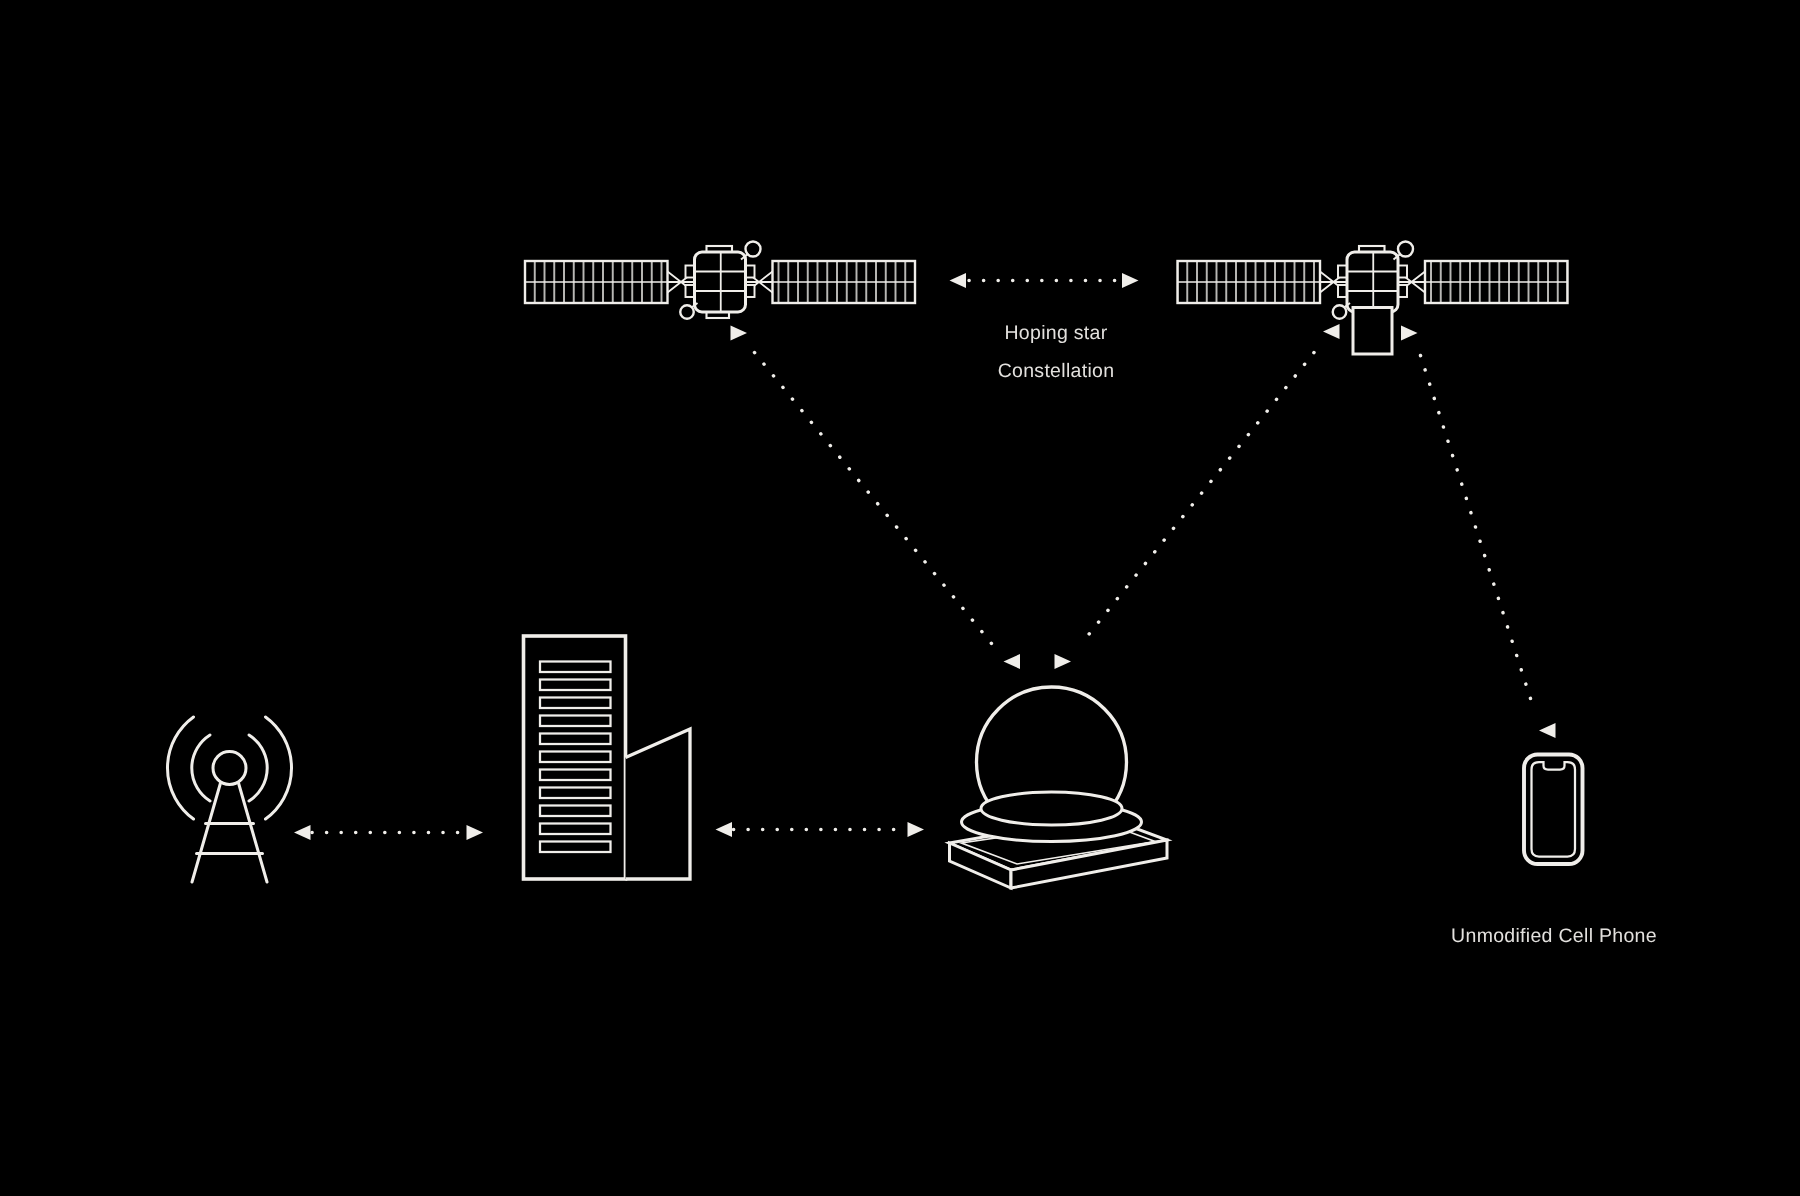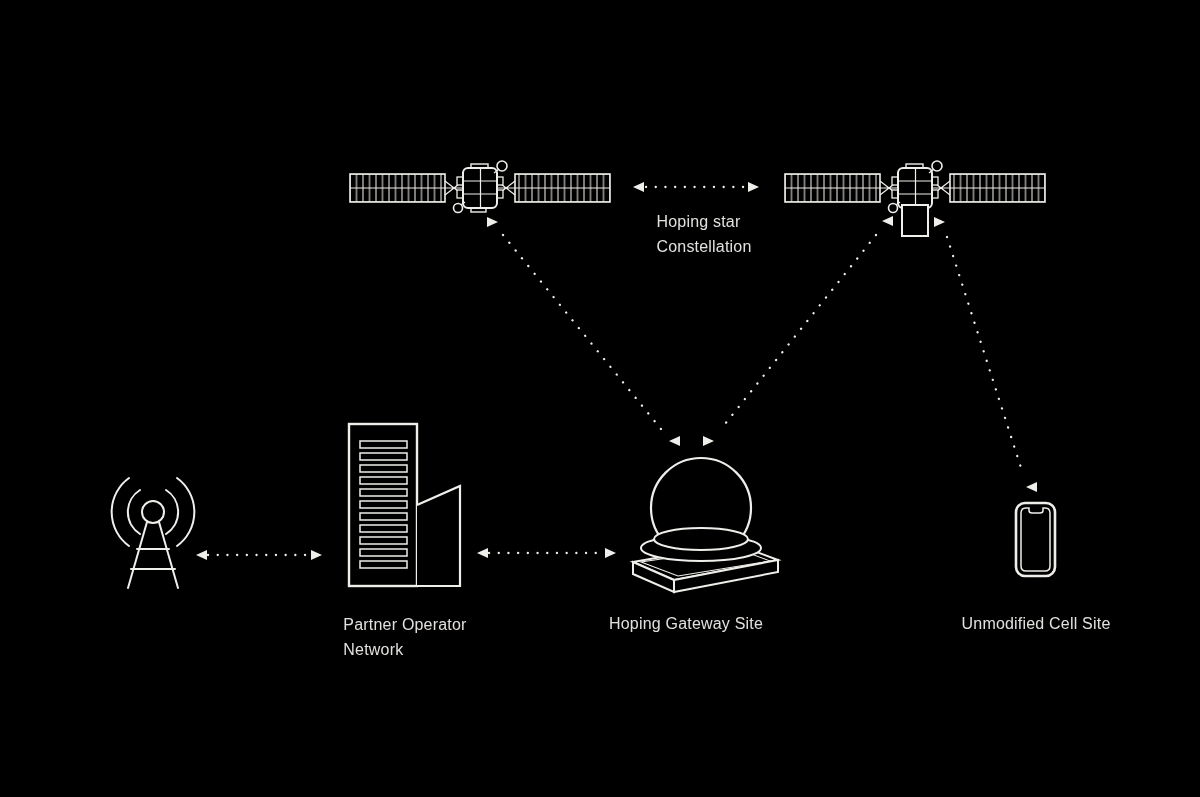--- a/index.html
+++ b/index.html
@@ -12,23 +12,23 @@
     position:relative;
     width:1200px;height:797px;
     background:var(--bg);
     overflow:hidden;
     font-family:"Liberation Sans", sans-serif;
   }
   .canvas svg{position:absolute;left:0;top:0;}
   .label{
     position:absolute;
     transform:translateX(-50%);
-    text-align:left;
+    text-align:center;
     color:var(--text);
-    font-size:16px;
+    font-size:13px;
     line-height:25px;
     white-space:nowrap;
     letter-spacing:0.2px;
   }
 </style>
 </head>
 <body>
 
 <div class="canvas">
 
@@ -141,26 +141,19 @@
       <path fill="none" stroke-width="1.5" d="M1026,508 H1029 V510.5 Q1029,513 1032,513 H1040 Q1043,513 1043,510.5 V508 H1045 Q1050,508 1050,513 V566 Q1050,571 1045,571 H1026 Q1021,571 1021,566 V513 Q1021,508 1026,508 Z"></path>
     </g>
   </svg>
 
   <div class="label" style="left:704px;top:209px">
     <div>Hoping star</div>
     <div>Constellation</div>
   </div>
 
 
-  <div class="label" style="left:405px;top:612px">
-    <div>Partner Operator</div>
-    <div>Network</div>
-  </div>
 
-  <div class="label" style="left:686px;top:611px">
-    <div>Hoping Gateway Site</div>
-  </div>
 
   <div class="label" style="left:1036px;top:611px">
-    <div>Unmodified Cell Site</div>
+    <div>Unmodified Cell Phone</div>
   </div>
 
 </div>
 
 </body></html>

